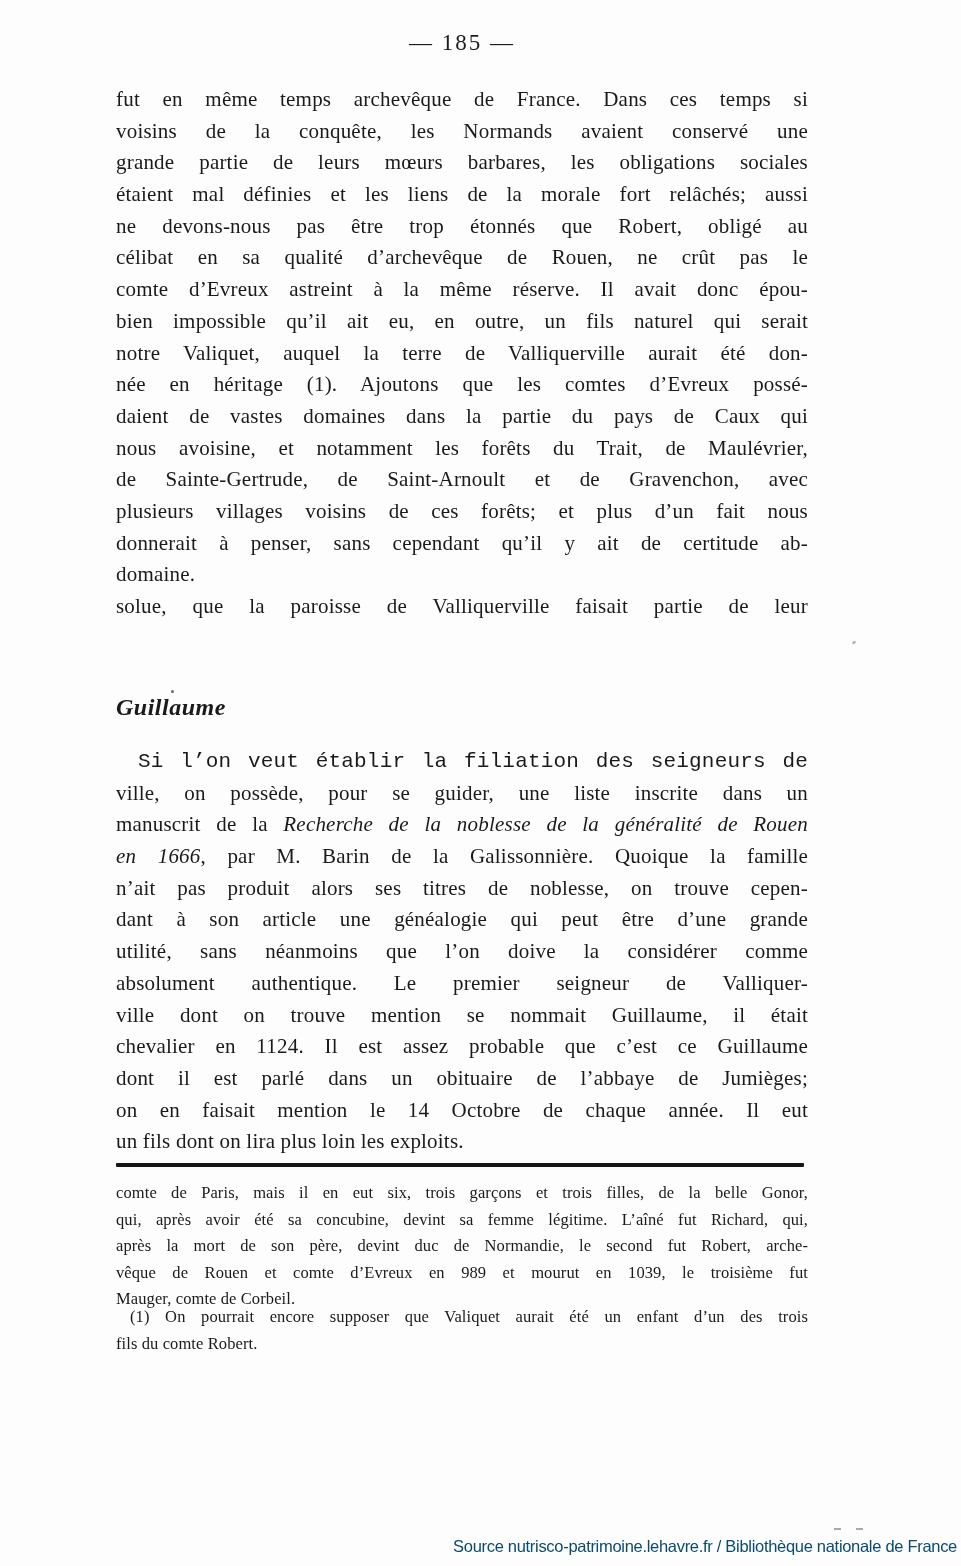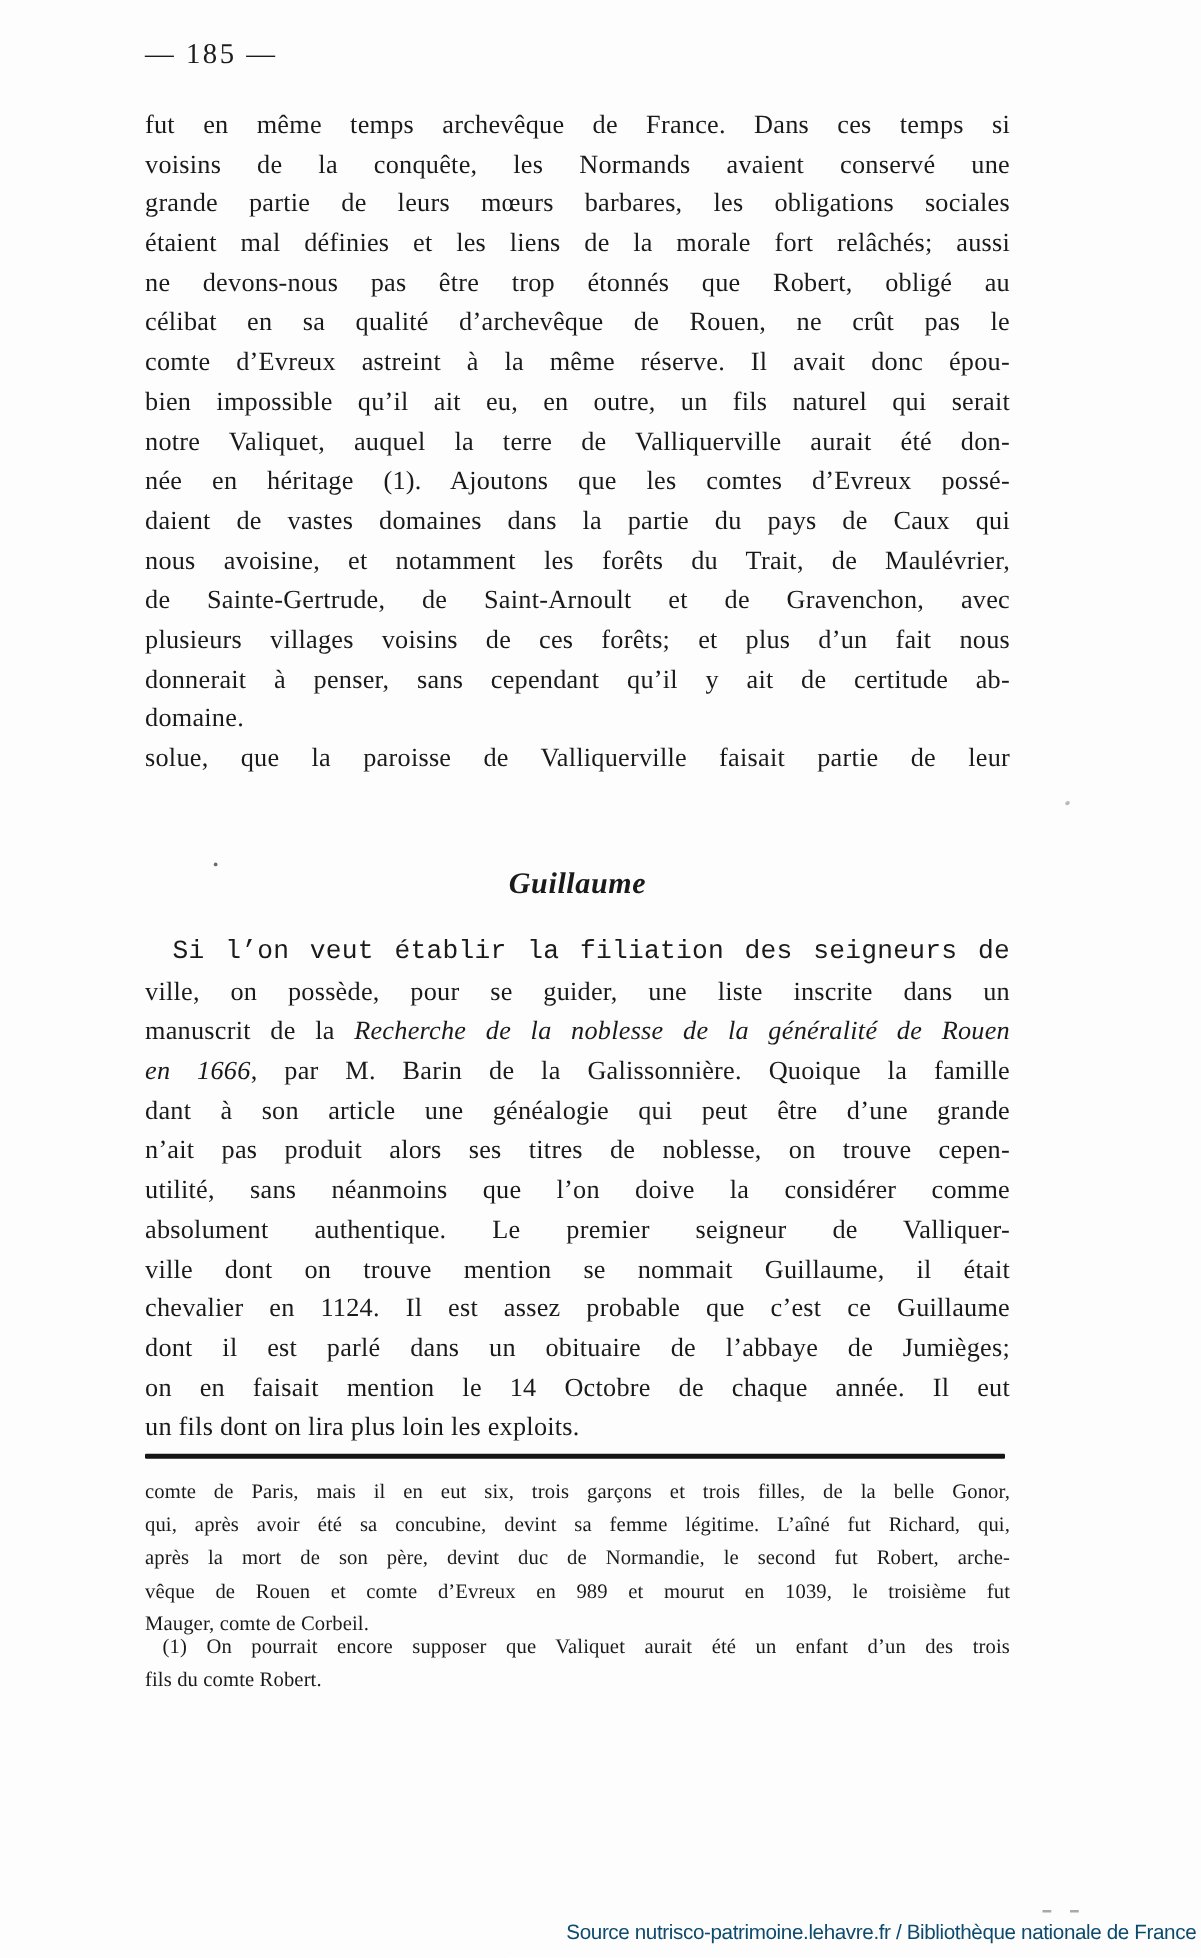--- a/index.html
+++ b/index.html
@@ -9,21 +9,21 @@
     height: 1566px;
     background: #fdfdfd;
     color: #1a1a1a;
     font-family: "Liberation Serif", serif;
     overflow: hidden;
   }
   .abs { position: absolute; }
 
   .page-number {
     top: 30px; left: 116px; width: 692px;
-    text-align: left;
+    text-align: center;
     font-size: 23px;
     letter-spacing: 2px;
     color: #1c1c1c;
   }
 
   .body-text {
     left: 116px; width: 692px;
     font-size: 21px;
     line-height: 31.7px;
     letter-spacing: 0.2px;
@@ -37,21 +37,21 @@
     text-align: justify;
     text-align-last: justify;
     white-space: normal;
     overflow: hidden;
   }
   .line.last-line { text-align-last: left; }
   .italic { font-style: italic; }
 
   .section-heading {
     top: 694px; left: 116px; width: 692px;
-    text-align: center;
+    text-align: left;
     font-style: italic;
     font-weight: bold;
     font-size: 24px;
     letter-spacing: 0.5px;
   }
 
   .footnote-rule {
     top: 1163px; left: 116px; width: 688px; height: 3.5px;
     background: #151515;
     border-radius: 1px;
@@ -117,22 +117,22 @@
       <div class="line">solue, que la paroisse de Valliquerville faisait partie de leur</div>
     </div>
 
   <div class="abs section-heading">Guillaume</div>
 
   <div class="abs body-text para2">
       <div class="line">Si l’on veut établir la filiation des seigneurs de Valliquer-</div>
       <div class="line">ville, on possède, pour se guider, une liste inscrite dans un</div>
       <div class="line"><span>manuscrit de la </span><span class="italic">Recherche de la noblesse de la généralité de Rouen</span></div>
       <div class="line"><span class="italic">en 1666</span><span>, par M. Barin de la Galissonnière. Quoique la famille</span></div>
+      <div class="line">n’ait pas produit alors ses titres de noblesse, on trouve cepen-</div>
       <div class="line">dant à son article une généalogie qui peut être d’une grande</div>
-      <div class="line">n’ait pas produit alors ses titres de noblesse, on trouve cepen-</div>
       <div class="line">utilité, sans néanmoins que l’on doive la considérer comme</div>
       <div class="line">absolument authentique. Le premier seigneur de Valliquer-</div>
       <div class="line">ville dont on trouve mention se nommait Guillaume, il était</div>
       <div class="line">chevalier en 1124. Il est assez probable que c’est ce Guillaume</div>
       <div class="line">dont il est parlé dans un obituaire de l’abbaye de Jumièges;</div>
       <div class="line">on en faisait mention le 14 Octobre de chaque année. Il eut</div>
       <div class="line last-line">un fils dont on lira plus loin les exploits.</div>
     </div>
 
   <div class="abs footnote-rule"></div>

